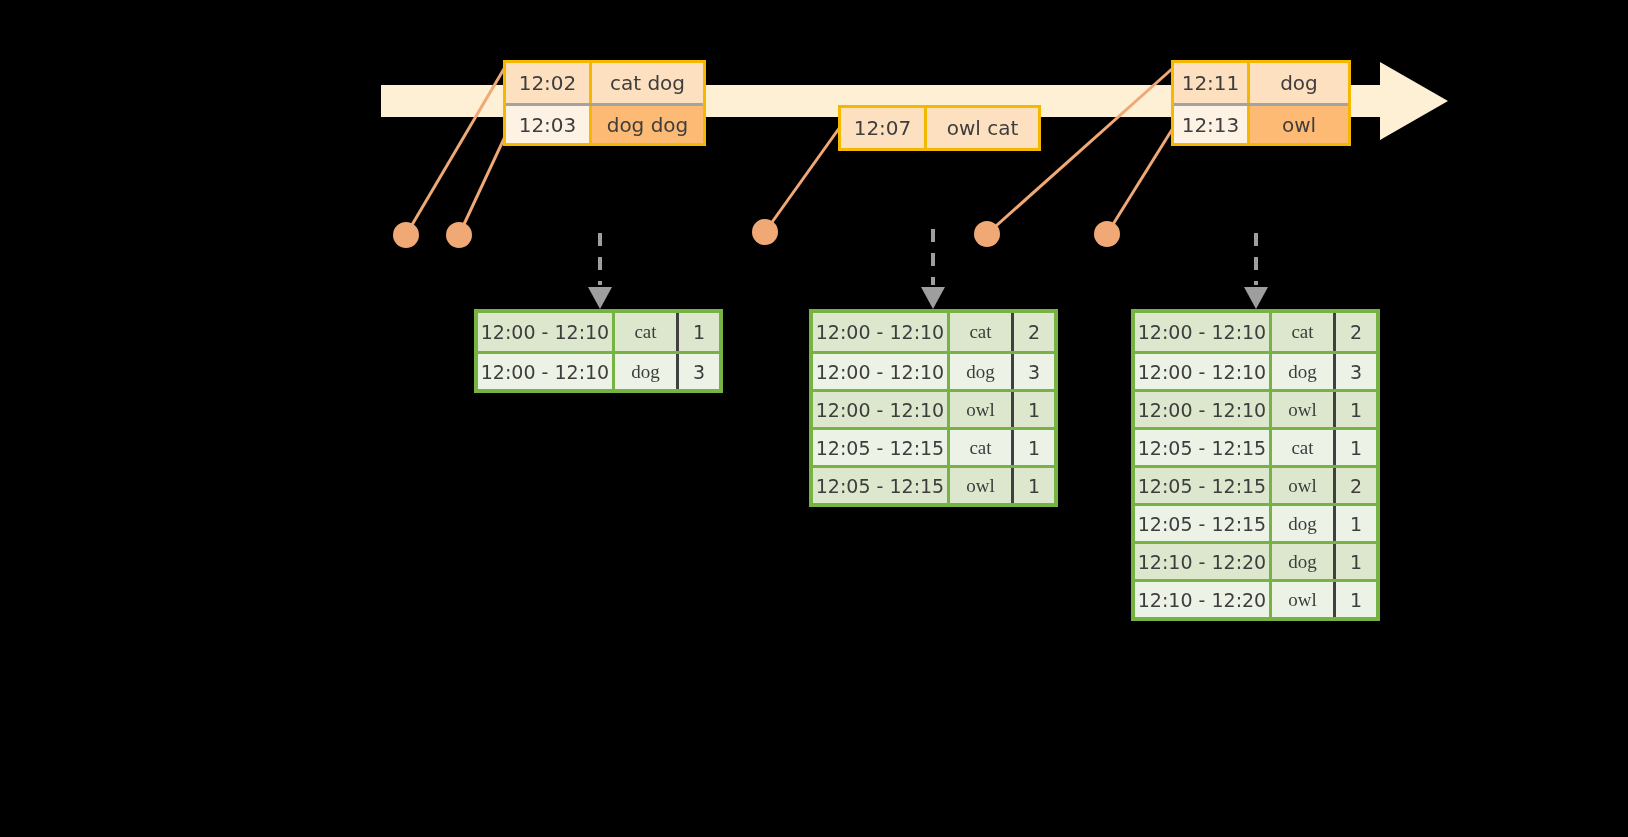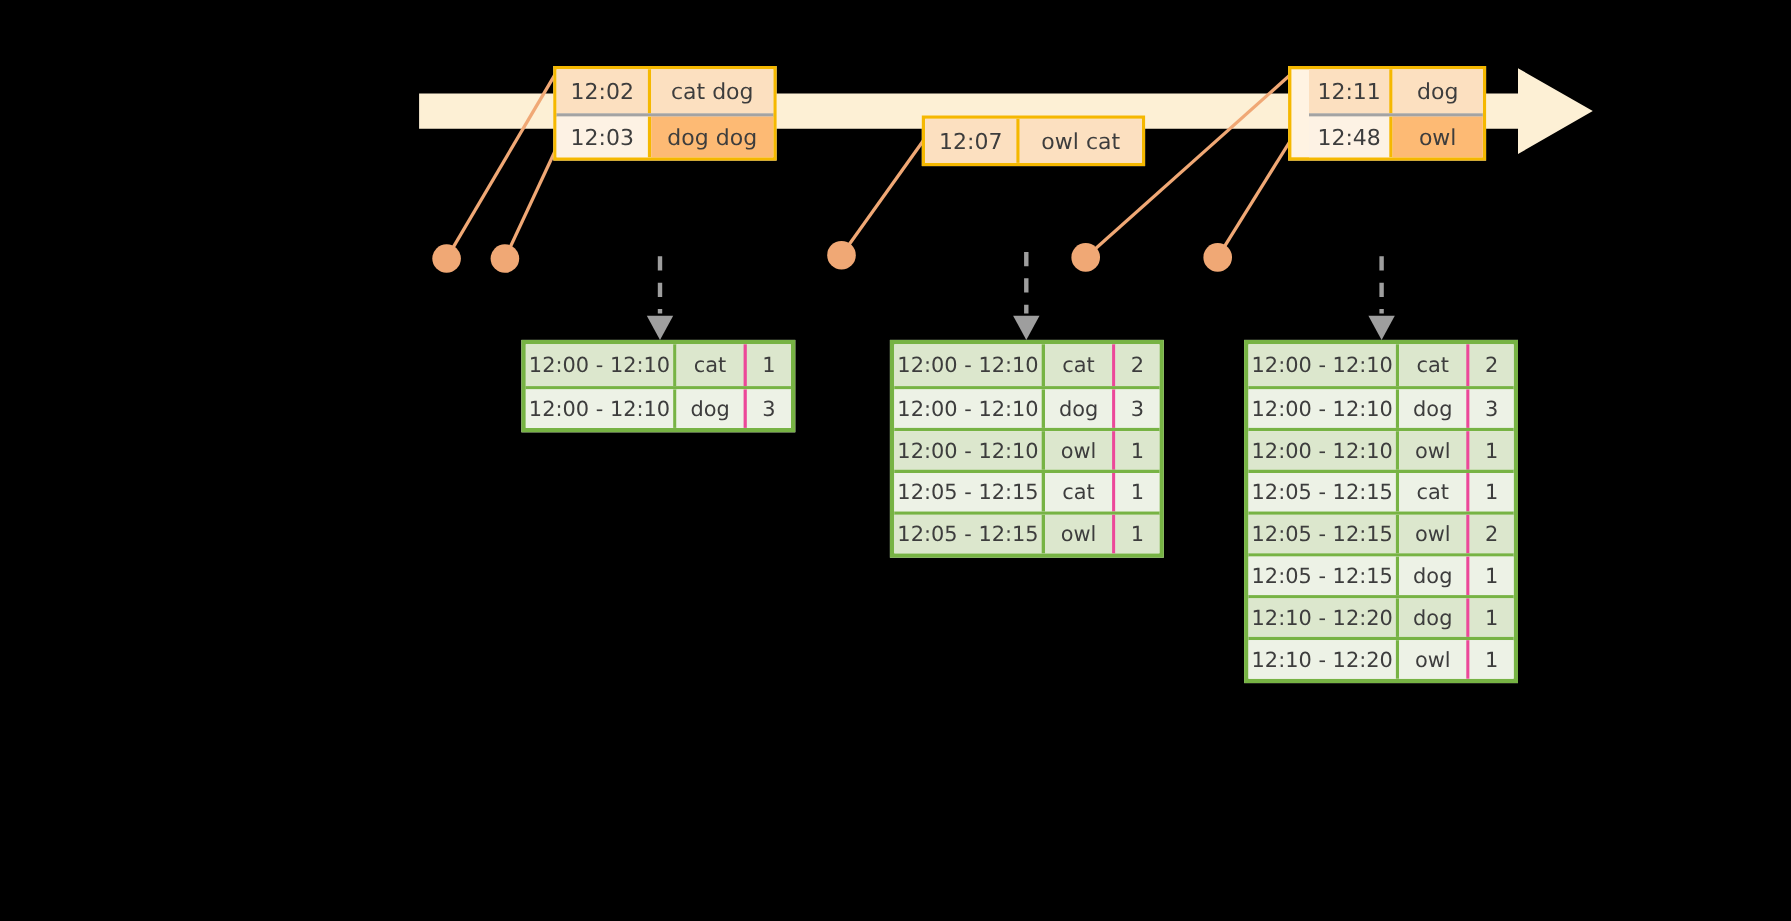--- a/index.html
+++ b/index.html
@@ -73,21 +73,21 @@
     justify-content: center;
     font-size: 20px;
     background: #fdba74;
     color: #3d3d3d;
     padding: 0 14px;
     white-space: nowrap;
   }
 
   #event-box-1 { left: 503px; top: 60px;  width: 203px; }
   #event-box-2 { left: 838px; top: 80px;  width: 203px; margin-top: 25px; }
-  #event-box-3 { left: 1171px; top: 60px; width: 180px; padding-left: 16px; }
+  #event-box-3 { left: 1171px; top: 60px; width: 180px; }
 
   #event-box-3 .ev-time { width: 76px; }
 
   
   .result-table {
     position: absolute;
     border: 4px solid #77B344;
     background: #ffffff;
     box-sizing: border-box;
     display: flex;
@@ -105,21 +105,21 @@
     display: flex;
     align-items: center;
     justify-content: center;
     font-size: 19px;
     color: #3d3d3d;
     background: #EDF2E6;
     white-space: nowrap;
   }
   .res-row.shade .res-cell { background: #DCE7CD; }
   .res-window { flex: 1; border-right: 3px solid #77B344; }
-  .res-word   { width: 64px; border-right: 3px solid #ec4899; }
+  .res-word   { width: 64px; border-right: 3px solid #404040; font-family: Liberation Serif, serif; }
   .res-count  { width: 40px; }
 
   #result-table-1 { left: 474px;  top: 309px; width: 249px; }
   #result-table-2 { left: 809px;  top: 309px; width: 249px; }
   #result-table-3 { left: 1131px; top: 309px; width: 249px; }
 
   .res-row.shade .res-window { border-right-color: #77B344; }
 </style>
 </head>
 <body>
@@ -179,21 +179,21 @@
         <div class="ev-time">12:07</div>
         <div class="ev-words">owl cat</div>
       </div>
     </div>
   <div class="event-box" id="event-box-3">
       <div class="event-row shade">
         <div class="ev-time">12:11</div>
         <div class="ev-words">dog</div>
       </div>
       <div class="event-row">
-        <div class="ev-time">12:48</div>
+        <div class="ev-time">12:13</div>
         <div class="ev-words">owl</div>
       </div>
     </div>
 
   <div class="result-table" id="result-table-1">
       <div class="res-row shade">
         <div class="res-cell res-window">12:00 - 12:10</div>
         <div class="res-cell res-word">cat</div>
         <div class="res-cell res-count">1</div>
       </div>

